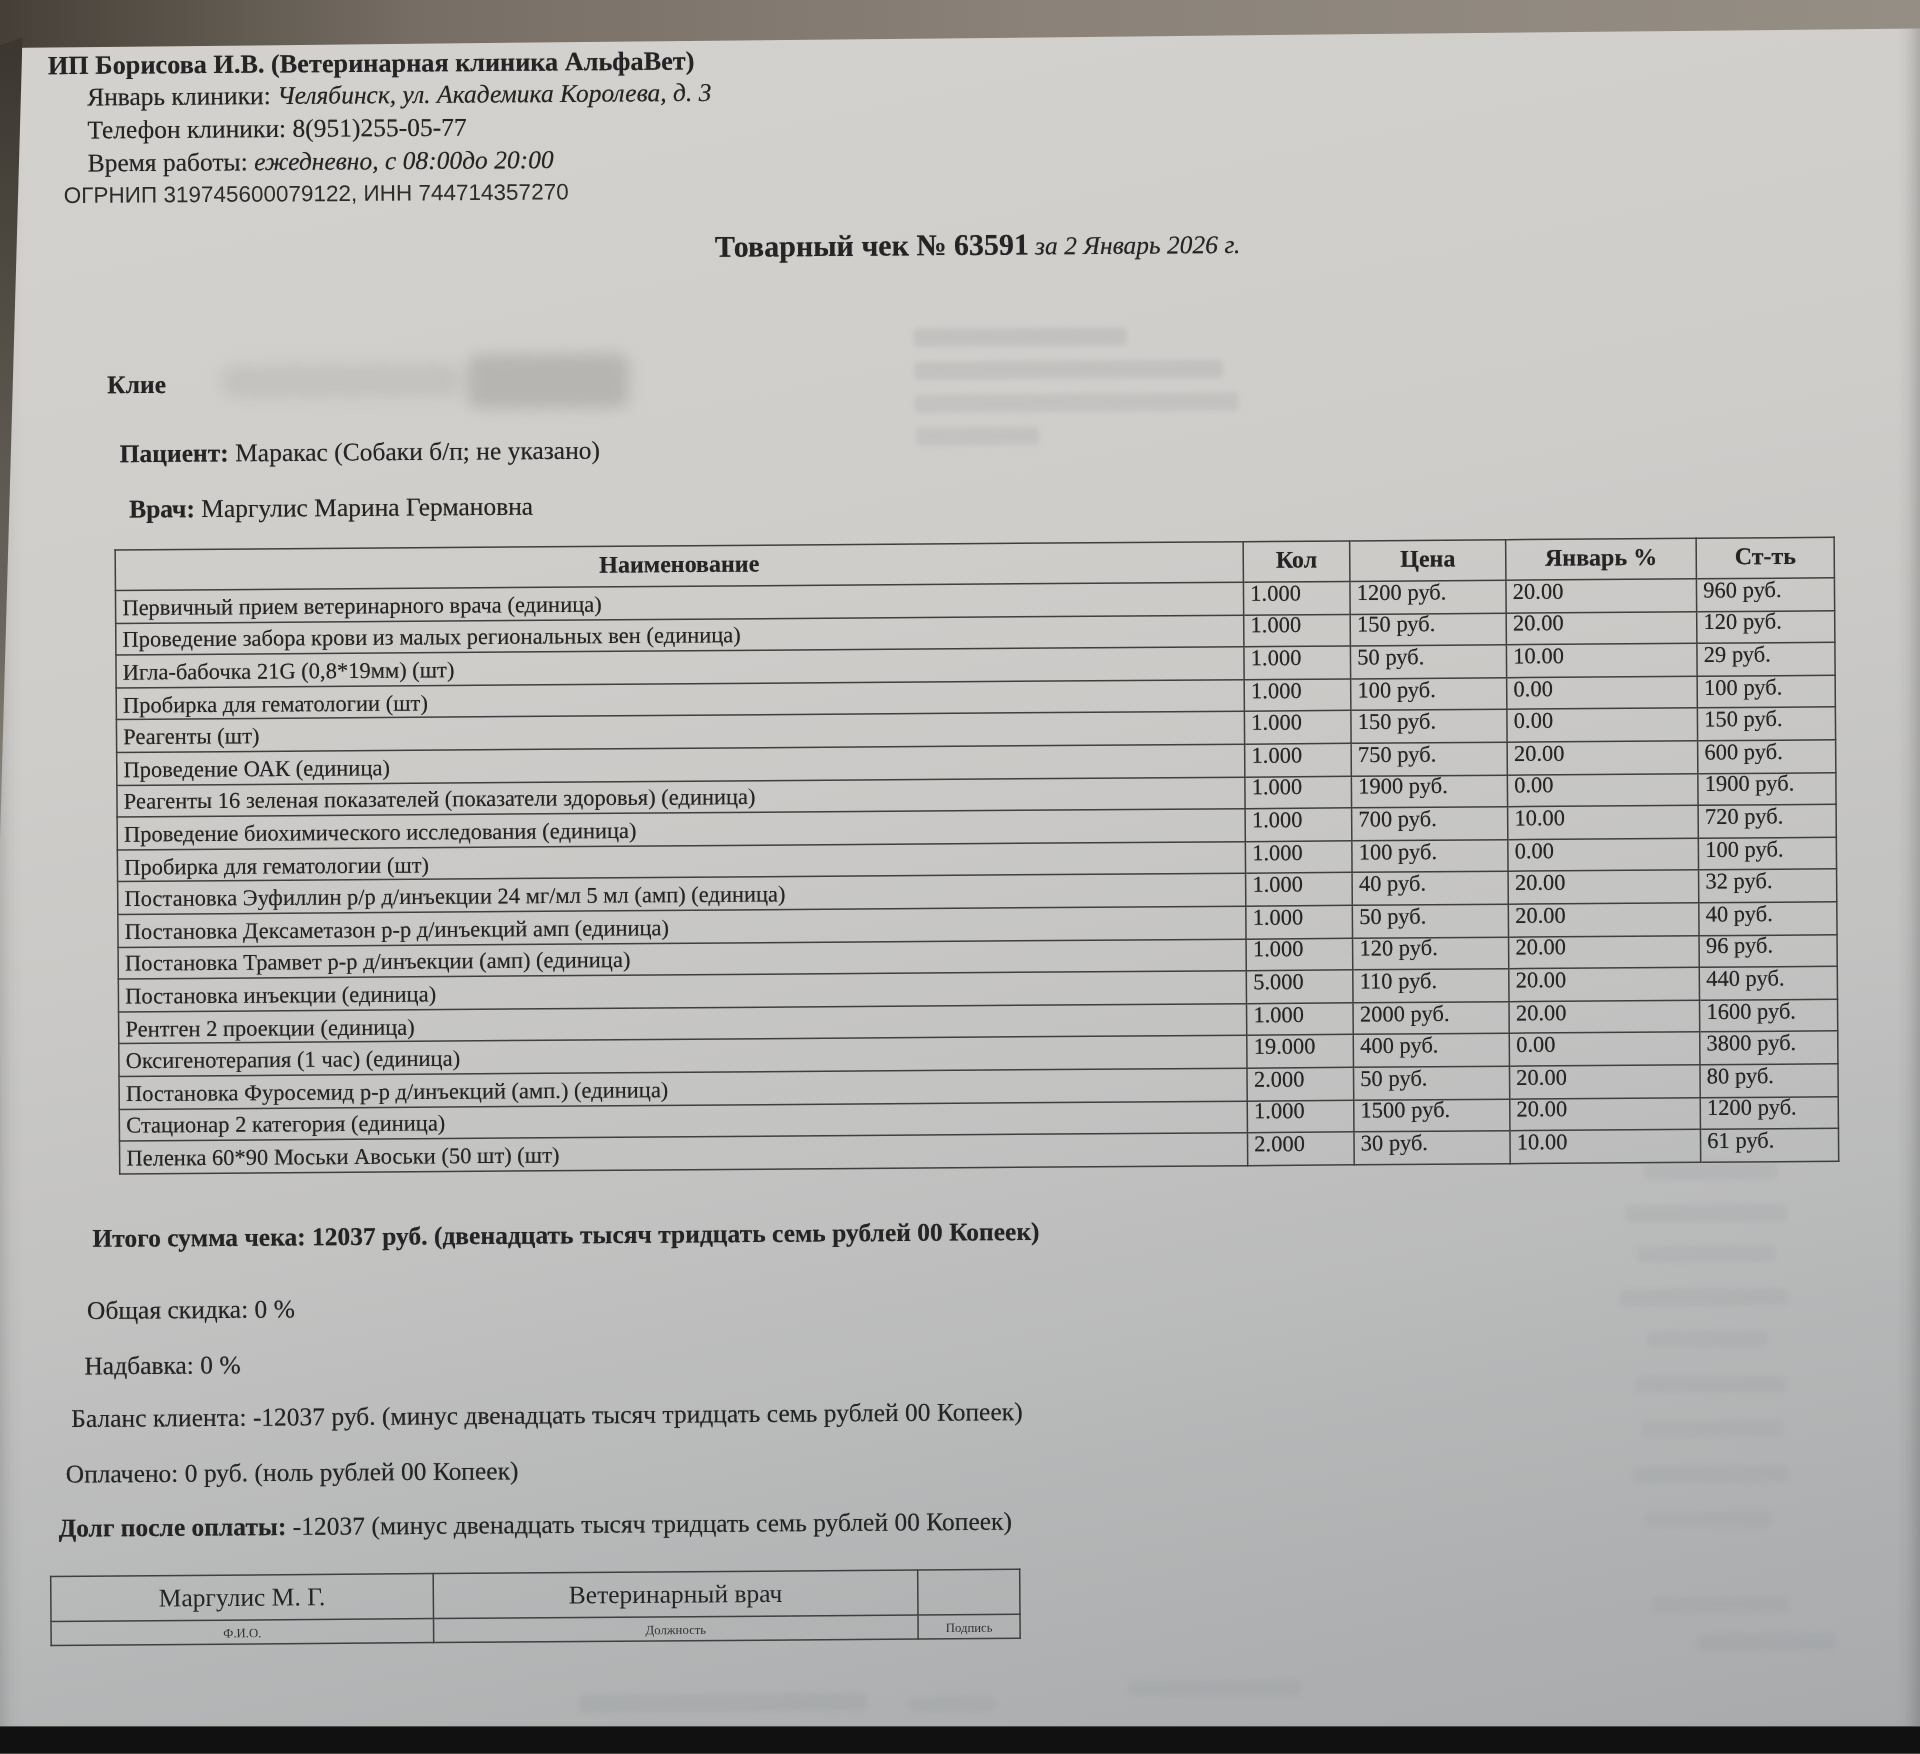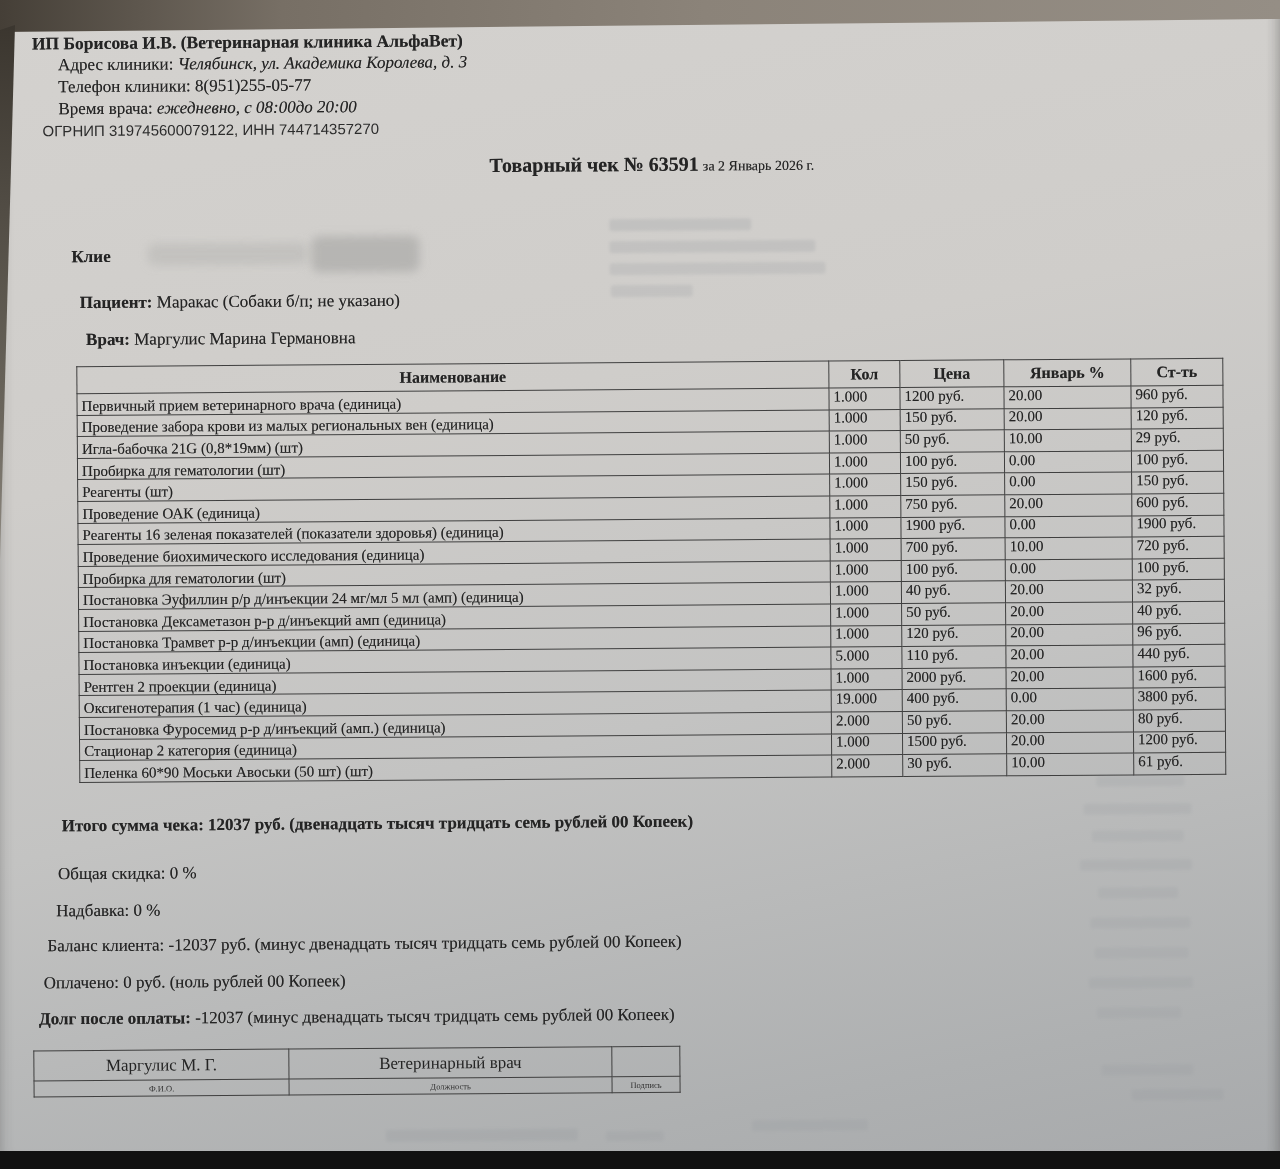--- a/index.html
+++ b/index.html
@@ -34,21 +34,21 @@
   .ink{color:#242424;text-shadow:0 0 .5px rgba(40,40,40,.55);}
   
   #clinic-block{left:36px;top:28px;font-size:17px;line-height:22px;}
   #clinic-block .l1{font-weight:bold;font-size:17.5px;}
   #clinic-block .ind{padding-left:26px;}
   .it{font-style:italic;}
   #ogrnip-line{left:46px;top:118px;font-family:"Liberation Sans",sans-serif;font-size:15px;color:#2c2c2c;}
   
   #title-line{left:0;top:153px;width:1310px;text-align:center;}
   #title-line .t-main{font-weight:bold;font-size:20px;}
-  #title-line .t-date{font-size:14px;}
+  #title-line .t-date{font-style:italic;font-size:17px;}
   
   #client-line{left:74px;top:243px;font-size:17px;font-weight:bold;}
   #patient-line{left:82px;top:289px;font-size:17px;}
   #doctor-line{left:88px;top:326px;font-size:17px;}
   .lbl{font-weight:bold;}
   
   .smudge{position:absolute;border-radius:8px;filter:blur(5px);}
   .sm1{left:150px;top:240px;width:160px;height:22px;background:rgba(168,168,166,.35);}
   .sm2{left:314px;top:234px;width:108px;height:36px;background:rgba(155,155,153,.5);}
   
@@ -102,23 +102,23 @@
 </head>
 <body>
 
 <div id="stage">
   <div id="paper"></div>
 
   <div id="content">
 
     <div id="clinic-block" class="abs ink">
       <div class="l1">ИП Борисова И.В. (Ветеринарная клиника АльфаВет)</div>
-      <div class="ind"><span>Адрес клиники:</span> <span class="it">Челябинск, ул. Академика Королева, д. 3</span></div>
+      <div class="ind"><span>Январь клиники:</span> <span class="it">Челябинск, ул. Академика Королева, д. 3</span></div>
       <div class="ind"><span>Телефон клиники:</span> <span>8(951)255-05-77</span></div>
-      <div class="ind"><span>Время врача:</span> <span class="it">ежедневно, с 08:00до 20:00</span></div>
+      <div class="ind"><span>Время работы:</span> <span class="it">ежедневно, с 08:00до 20:00</span></div>
     </div>
     <div id="ogrnip-line" class="abs">ОГРНИП 319745600079122, ИНН 744714357270</div>
 
     <div id="title-line" class="abs ink">
       <span class="t-main">Товарный чек № 63591</span>
       <span class="t-date">за 2 Январь 2026 г.</span>
     </div>
 
     <div id="client-line" class="abs ink">Клие</div>
     <div class="smudge sm1"></div>

